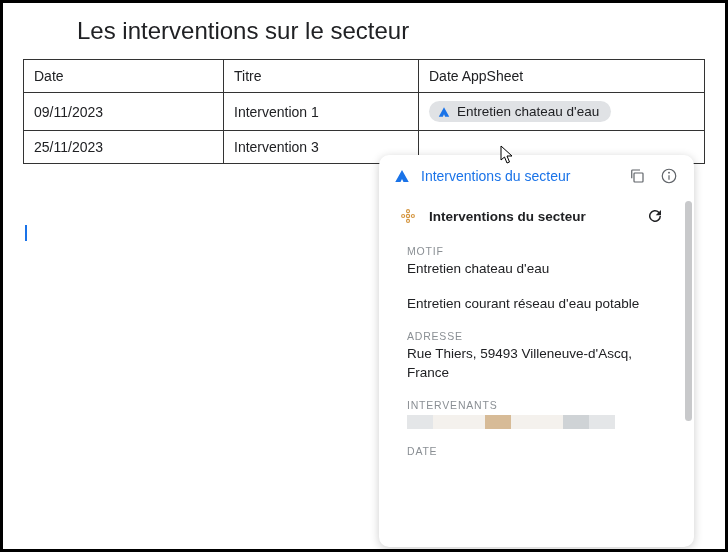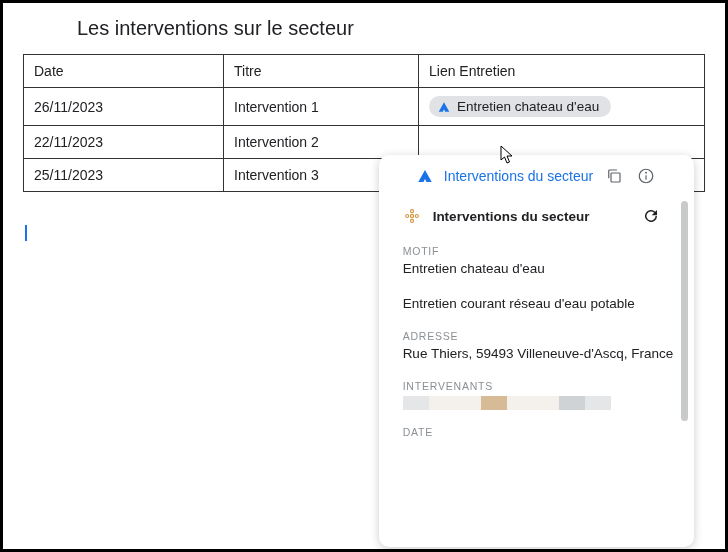--- a/index.html
+++ b/index.html
@@ -6,21 +6,21 @@
     body {
       font-family: Arial, Helvetica, sans-serif;
       background: #fff;
       width: 728px;
       height: 552px;
       position: relative;
       border: 3px solid #000;
       overflow: hidden;
     }
     .page-title {
-      font-size: 20px;
+      font-size: 24px;
       font-weight: 400;
       padding: 14px 0 14px 74px;
       color: #202124;
     }
     .table-wrap {
       padding: 0 20px;
     }
     table {
       border-collapse: collapse;
       width: 100%;
@@ -67,21 +67,20 @@
       left: 376px;
       top: 152px;
       width: 315px;
       height: 392px;
       background: #fff;
       border-radius: 10px;
       box-shadow: 0 2px 10px rgba(0,0,0,0.2);
       overflow: hidden;
       display: flex;
       flex-direction: column;
-      align-items: center;
     }
     .popup-header {
       display: flex;
       align-items: center;
       padding: 10px 14px;
       gap: 10px;
     }
     .popup-header .title {
       flex: 1;
       font-size: 14px;
@@ -113,21 +112,21 @@
       padding: 10px 20px 14px 20px;
       gap: 12px;
     }
     .card-title {
       flex: 1;
       font-size: 13.5px;
       font-weight: 700;
       color: #202124;
     }
     .refresh-icon { width: 18px; height: 18px; fill: #202124; cursor: pointer; }
-    .field { padding: 6px 7px 10px 20px; }
+    .field { padding: 6px 7px 10px 20px; margin-left: 8px; }
     .field-label {
       font-size: 10.5px;
       letter-spacing: 0.8px;
       color: #8a8f94;
       text-transform: uppercase;
       margin-bottom: 3px;
       font-weight: 500;
     }
     .field-value {
       font-size: 13.5px;
@@ -165,40 +164,35 @@
 <body>
 
 <h1 class="page-title">Les interventions sur le secteur</h1>
 
 <div class="table-wrap">
   <table>
     <thead>
       <tr>
         <th class="col-date">Date</th>
         <th class="col-titre">Titre</th>
-        <th>Lien Entretien</th>
+        <th>Date AppSheet</th>
       </tr>
     </thead>
     <tbody>
       <tr>
-        <td>26/11/2023</td>
+        <td>09/11/2023</td>
         <td>Intervention 1</td>
         <td>
           <span class="chip">
             <svg class="appsheet-small-icon" viewBox="0 0 24 24">
                 <path d="M3 20 L12 4 L21 20 L14 20 L12 16 L10 20 Z"></path>
               </svg>
             <span>Entretien chateau d'eau</span>
           </span>
         </td>
-      </tr>
-      <tr>
-        <td>22/11/2023</td>
-        <td>Intervention 2</td>
-        <td></td>
       </tr>
       <tr>
         <td>25/11/2023</td>
         <td>Intervention 3</td>
         <td></td>
       </tr>
     </tbody>
   </table>
 </div>
 

